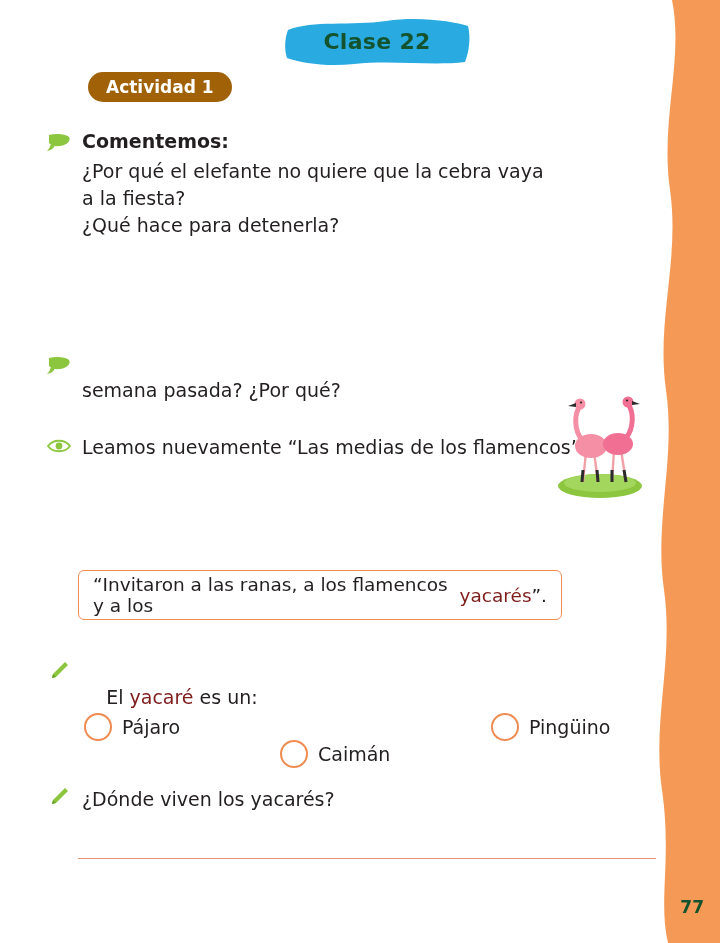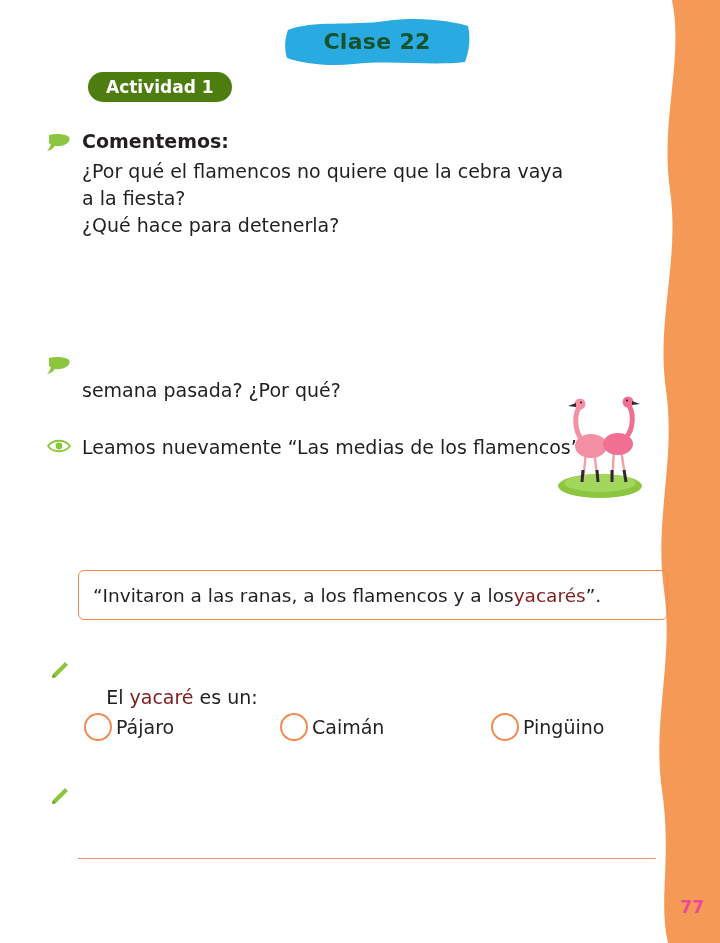--- a/index.html
+++ b/index.html
@@ -60,21 +60,21 @@
     font-weight: bold;
     letter-spacing: 0.3px;
     padding-bottom: 2px;
   }
 
   
   .activity-pill {
     position: absolute;
     height: 30px;
     border-radius: 15px;
-    background: #4d7c0f;
+    background: #a16207;
     color: #ffffff;
     font-size: 17px;
     font-weight: bold;
     display: flex;
     align-items: center;
     justify-content: center;
     padding: 0 18px;
     box-sizing: border-box;
   }
 
@@ -107,21 +107,21 @@
     font-size: 18.5px;
     color: #231f20;
   }
   .hl-orange { color: #7f1d1d; }
 
   
   .option {
     position: absolute;
     display: flex;
     align-items: center;
-    gap: 4px;
+    gap: 10px;
     text-align: right;
   }
   .option .circle {
     width: 28px;
     height: 28px;
     border: 2px solid #ef8c51;
     border-radius: 50%;
     box-sizing: border-box;
   }
   .option .opt-label {
@@ -135,21 +135,21 @@
     height: 1px;
     background: #e0714a;
     opacity: .75;
   }
 
   
   .page-number {
     position: absolute;
     right: 16px;
     bottom: 26px;
-    color: #ec4899;
+    color: #14532d;
     font-size: 17px;
     font-weight: bold;
     z-index: 3;
   }
 
   
   .flamingo {
     position: absolute;
     left: 548px;
     top: 390px;
@@ -186,21 +186,21 @@
 
   <div class="activity-pill" style="top:72px; left:88px;">Actividad 1</div>
 
   <div class="icon" style="top:133px; left:46px;">
     <svg width="26" height="20" viewBox="0 0 26 20" xmlns="http://www.w3.org/2000/svg">
       <path d="M3 2 C10 0, 20 1, 23 4 C25 7, 22 12, 14 13 C9 13.6, 5 12, 3 10 Z" fill="#8cc63f"></path>
       <path d="M5 11 C4 14, 3 16, 1 18 C5 17.5, 8 15, 9 12.5 Z" fill="#8cc63f"></path>
     </svg>
   </div>
   <div class="txt bold" style="top:128px; left:82px;">Comentemos:</div>
-  <div class="txt" style="top:158px; left:82px;">¿Por qué el flamencos no quiere que la cebra vaya</div>
+  <div class="txt" style="top:158px; left:82px;">¿Por qué el elefante no quiere que la cebra vaya</div>
   <div class="txt" style="top:212px; left:82px;">¿Qué hace para detenerla?</div>
   <div class="txt" style="top:185px; left:82px;">a la fiesta?</div>
 
 
   <div class="icon" style="top:356px; left:46px;">
     <svg width="26" height="20" viewBox="0 0 26 20" xmlns="http://www.w3.org/2000/svg">
       <path d="M3 2 C10 0, 20 1, 23 4 C25 7, 22 12, 14 13 C9 13.6, 5 12, 3 10 Z" fill="#8cc63f"></path>
       <path d="M5 11 C4 14, 3 16, 1 18 C5 17.5, 8 15, 9 12.5 Z" fill="#8cc63f"></path>
     </svg>
   </div>
@@ -242,52 +242,53 @@
       <path d="M28 13 L20 16 L28 17 Z" fill="#2b2b2b"></path>
       <circle cx="33" cy="12.5" r="1.1" fill="#2b2b2b"></circle>
 
       <circle cx="80" cy="12" r="5.5" fill="#f06f93"></circle>
       <path d="M84 11 L92 14 L84 15 Z" fill="#2b2b2b"></path>
       <circle cx="79" cy="10.5" r="1.1" fill="#2b2b2b"></circle>
     </svg>
   </div>
 
 
-  <div class="quote-box" style="top:570px; left:78px; width:590px; height:50px;">
+  <div class="quote-box" style="top:570px; left:78px; width:484px; height:50px;">
     <span class="quote-text">“Invitaron a las ranas, a los flamencos y a los </span>
       <span class="quote-text hl-orange">yacarés</span>
       <span class="quote-text">”.</span>
   </div>
 
   <div class="icon" style="top:660px; left:48px;">
     <svg width="22" height="22" viewBox="0 0 22 22" xmlns="http://www.w3.org/2000/svg">
       <path d="M17 2 L20 5 L8 17 L4 18 L5 14 Z" fill="#8cc63f"></path>
       <path d="M4 18 L5 14 L8 17 Z" fill="#6aa12c"></path>
     </svg>
   </div>
   <div class="txt" style="top:657px; left:82px;">
     <span>El </span><span class="hl-orange">yacaré</span><span> es un:</span>
   </div>
 
   <div class="option" style="top:713px; left:84px;">
     <span class="circle"></span>
     <span class="opt-label">Pájaro</span>
   </div>
-  <div class="option" style="top:713px; left:280px;">
+  <div class="option" style="top:740px; left:280px;">
     <span class="circle"></span>
     <span class="opt-label">Caimán</span>
   </div>
   <div class="option" style="top:713px; left:491px;">
     <span class="circle"></span>
     <span class="opt-label">Pingüino</span>
   </div>
 
   <div class="icon" style="top:786px; left:48px;">
     <svg width="22" height="22" viewBox="0 0 22 22" xmlns="http://www.w3.org/2000/svg">
       <path d="M17 2 L20 5 L8 17 L4 18 L5 14 Z" fill="#8cc63f"></path>
       <path d="M4 18 L5 14 L8 17 Z" fill="#6aa12c"></path>
     </svg>
   </div>
+  <div class="txt" style="top:786px; left:82px;">¿Dónde viven los yacarés?</div>
 
   <div class="divider" style="top:858px; left:78px; width:578px;"></div>
 </div>
 
 <div class="page-number">77</div>
 
 </body></html>

